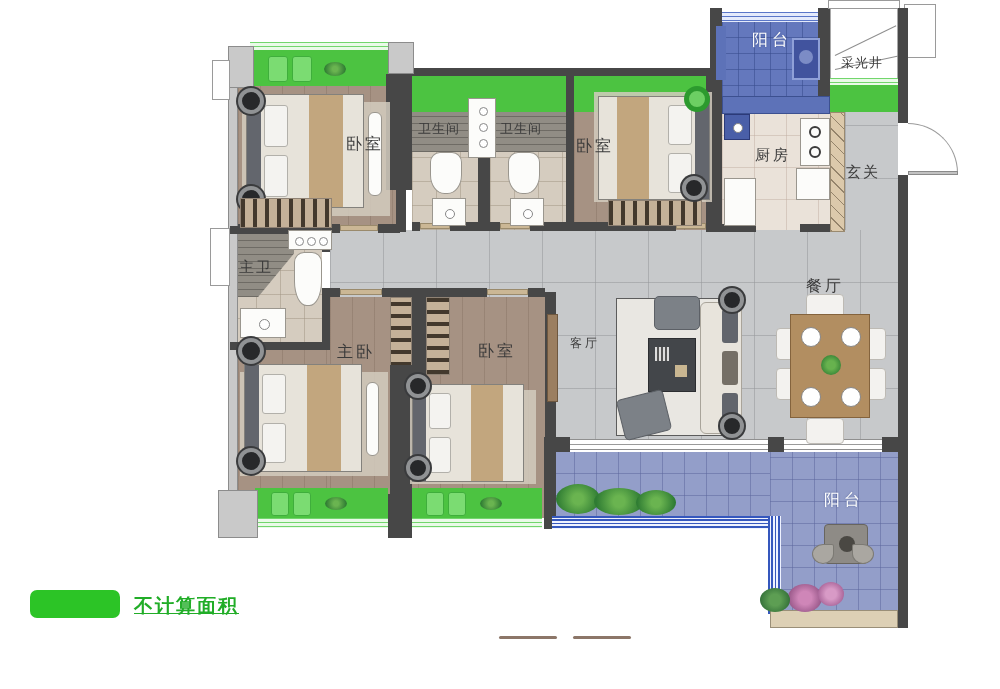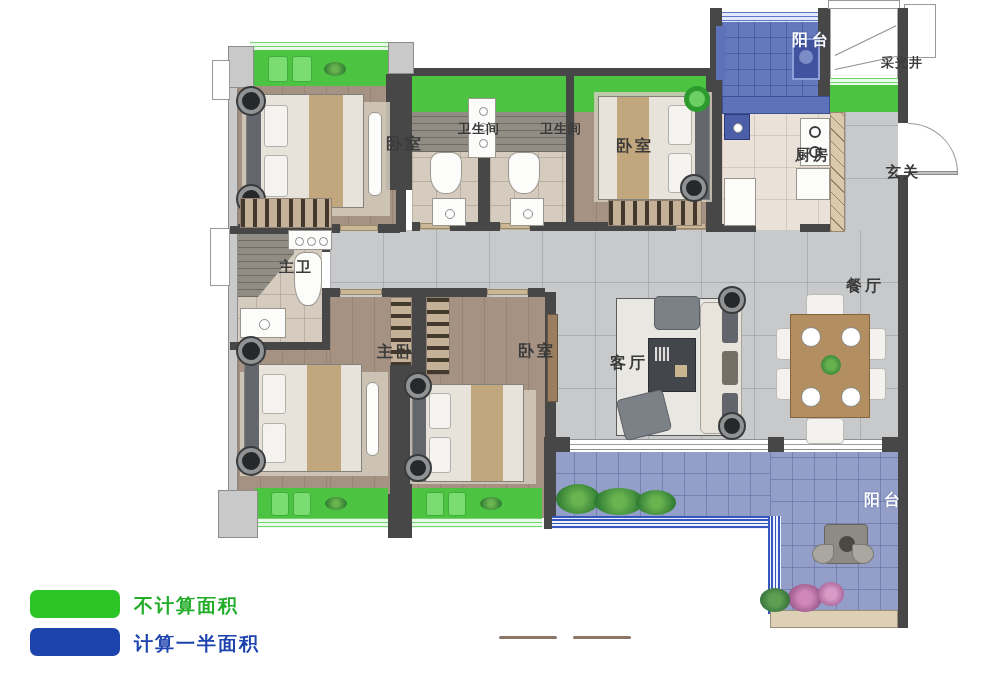--- a/index.html
+++ b/index.html
@@ -39,21 +39,21 @@
   .blanket{position:absolute;background:#c2a67e;}
   .rug{background:#d2cbbe;opacity:.85;}
   .white-fix{background:#fcfcfa;border:1px solid #9a968e;box-sizing:border-box;}
   .chair{background:#f3f2ef;border:1px solid #bdbab4;border-radius:4px;}
   .gchair{background:#7c8187;border:1px solid #5c6066;border-radius:5px;}
   .dot{border-radius:50%;background:#fff;border:1px solid #888;}
   .shrub{border-radius:50%;background:radial-gradient(circle,#6ab450 20%,#2f7c33 80%);}
   .flower{border-radius:50%;}
   .cushion{background:#7bdc72;border:1px solid #3fae3c;border-radius:3px;}
   
-  .rlabel{color:#3a3a3a;font-weight:700;letter-spacing:3px;white-space:nowrap;margin-left:40px;}
+  .rlabel{color:#3a3a3a;font-weight:400;letter-spacing:3px;white-space:nowrap;}
   .rlabel.w{color:#fff;text-shadow:0 0 2px rgba(40,60,120,.6);letter-spacing:4px;}
   .legend-label{font-size:19px;font-weight:700;letter-spacing:2px;}
   .title-line{height:3px;border-radius:2px;}
   .title-text{font-size:23px;font-weight:700;letter-spacing:5px;}
 </style>
 </head>
 <body>
 
 <div class="canvas">
 
@@ -303,33 +303,29 @@
   <div class="abs rlabel w" style="left:752px;top:30px;font-size:16px;">阳台</div>
   <div class="abs rlabel" style="left:841px;top:54px;font-size:13px;letter-spacing:1px;">采光井</div>
   <div class="abs rlabel" style="left:346px;top:134px;font-size:16px;">卧室</div>
   <div class="abs rlabel" style="left:418px;top:120px;font-size:13px;letter-spacing:1px;">卫生间</div>
   <div class="abs rlabel" style="left:500px;top:120px;font-size:13px;letter-spacing:1px;">卫生间</div>
   <div class="abs rlabel" style="left:576px;top:136px;font-size:16px;">卧室</div>
   <div class="abs rlabel" style="left:755px;top:146px;font-size:15px;">厨房</div>
   <div class="abs rlabel" style="left:846px;top:163px;font-size:15px;letter-spacing:2px;">玄关</div>
   <div class="abs rlabel" style="left:239px;top:258px;font-size:15px;letter-spacing:2px;">主卫</div>
   <div class="abs rlabel" style="left:806px;top:276px;font-size:16px;">餐厅</div>
-  <div class="abs rlabel" style="left:570px;top:353px;font-size:16px;">客厅</div>
+  <div class="abs rlabel" style="left:570px;top:335px;font-size:12px;">客厅</div>
   <div class="abs rlabel" style="left:337px;top:342px;font-size:16px;">主卧</div>
   <div class="abs rlabel" style="left:478px;top:341px;font-size:16px;">卧室</div>
   <div class="abs rlabel w" style="left:824px;top:490px;font-size:16px;">阳台</div>
 
   <div class="abs" style="left:30px;top:590px;width:300px;">
     <div style="position:relative;height:30px;margin-bottom:8px;">
       <div style="position: absolute; left: 0px; top: 0px; width: 90px; height: 28px; border-radius: 7px; background: rgb(44, 196, 38);"></div>
-      <div class="legend-label" style="position: absolute; left: 104px; top: 3px; color: rgb(33, 173, 39);">不计算面积</div>
-    </div>
-    <div style="position:relative;height:30px;">
-      <div style="position: absolute; left: 0px; top: 0px; width: 90px; height: 28px; border-radius: 7px; background: rgb(29, 67, 173);"></div>
-      <div class="legend-label" style="position: absolute; left: 104px; top: 3px; color: rgb(29, 68, 174);">计算一半面积</div>
+      <div class="legend-label" style="position: absolute; left: 104px; top: 3px; color: rgb(33, 173, 39); text-decoration: underline;">不计算面积</div>
     </div>
   </div>
 
   <div class="abs" style="left:340px;top:636px;width:450px;display:flex;align-items:center;justify-content:center;gap:16px;">
     <div class="title-line" style="width: 58px; background: rgb(140, 118, 104);"></div>
     <div class="title-line" style="width: 58px; background: rgb(140, 118, 104);"></div>
   </div>
 
 </div>
 

